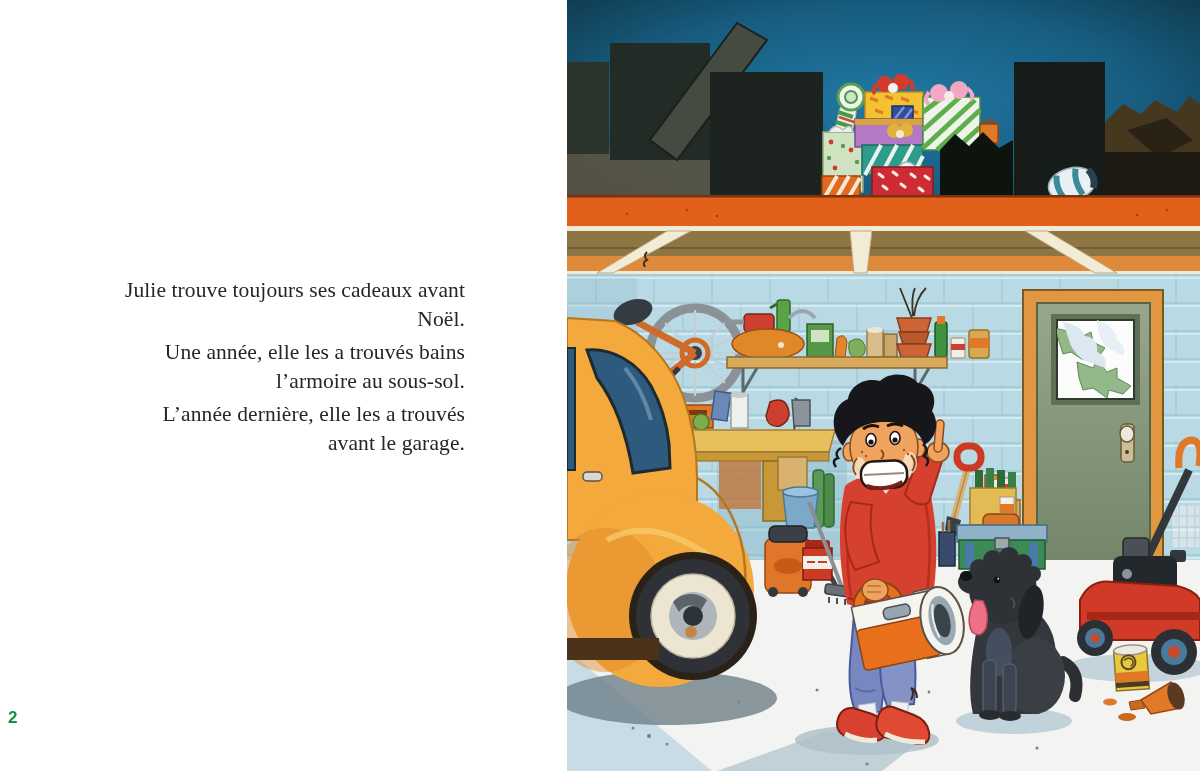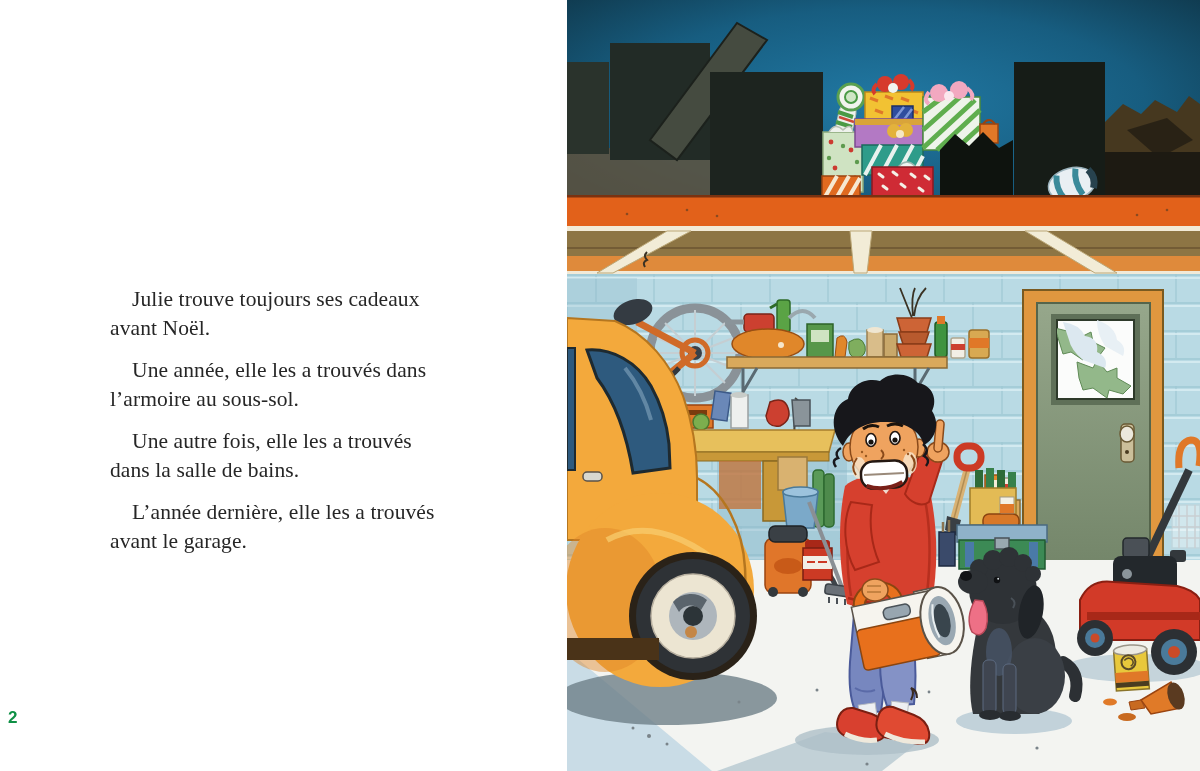--- a/index.html
+++ b/index.html
@@ -1,36 +1,35 @@
 <!DOCTYPE html>
 <html><head>
 <meta charset="utf-8">
 <style>
   html,body{margin:0;padding:0;}
   body{width:1200px;height:771px;position:relative;background:#ffffff;overflow:hidden;
        font-family:"Liberation Serif","DejaVu Serif",serif;}
   .spread{position:absolute;inset:0;background:#ffffff;}
   .text-block{position:absolute;left:97px;top:272px;width:372px;
       font-size:21.5px;line-height:29px;color:#262626;letter-spacing:.1px;}
-  .text-block p{margin:13px;text-indent:22px;}
+  .text-block p{margin:4px;text-indent:22px;text-align:right;}
   .page-number{position:absolute;left:8px;top:708px;
       font-family:"Liberation Sans","DejaVu Sans",sans-serif;
       font-weight:bold;font-size:17px;color:#0e9045;}
   .illustration{position:absolute;left:567px;top:0;width:633px;height:771px;}
   svg{display:block;}
 </style>
 </head>
 <body>
 
 <div class="spread">
 
   <div class="text-block">
     <p>Julie trouve toujours ses cadeaux avant Noël.</p>
-    <p>Une année, elle les a trouvés dans l’armoire au sous-sol.</p>
-    <p>Une autre fois, elle les a trouvés dans la salle de bains.</p>
+    <p>Une année, elle les a trouvés bains l’armoire au sous-sol.</p>
     <p>L’année dernière, elle les a trouvés avant le garage.</p>
   </div>
   <div class="page-number">2</div>
 
   <div class="illustration">
   <svg viewBox="0 0 633 771" width="633" height="771" xmlns="http://www.w3.org/2000/svg">
     <defs>
       <radialGradient id="sky" cx="50%" cy="45%" r="75%">
         <stop offset="0%" stop-color="#2179a4"></stop>
         <stop offset="55%" stop-color="#175d80"></stop>

